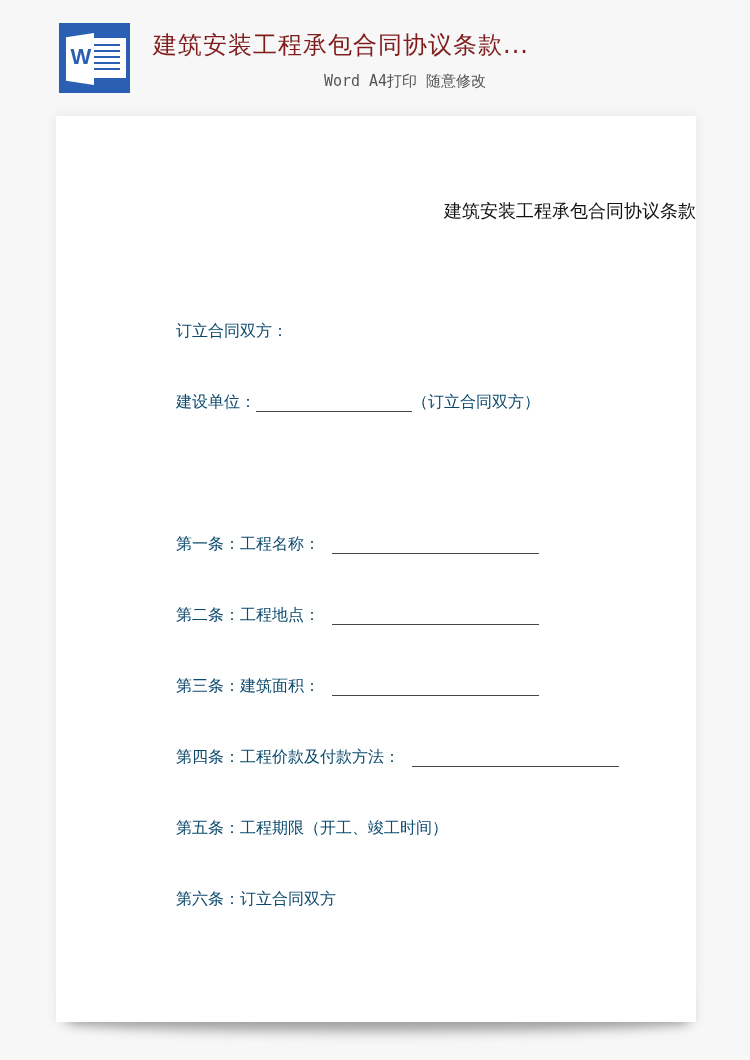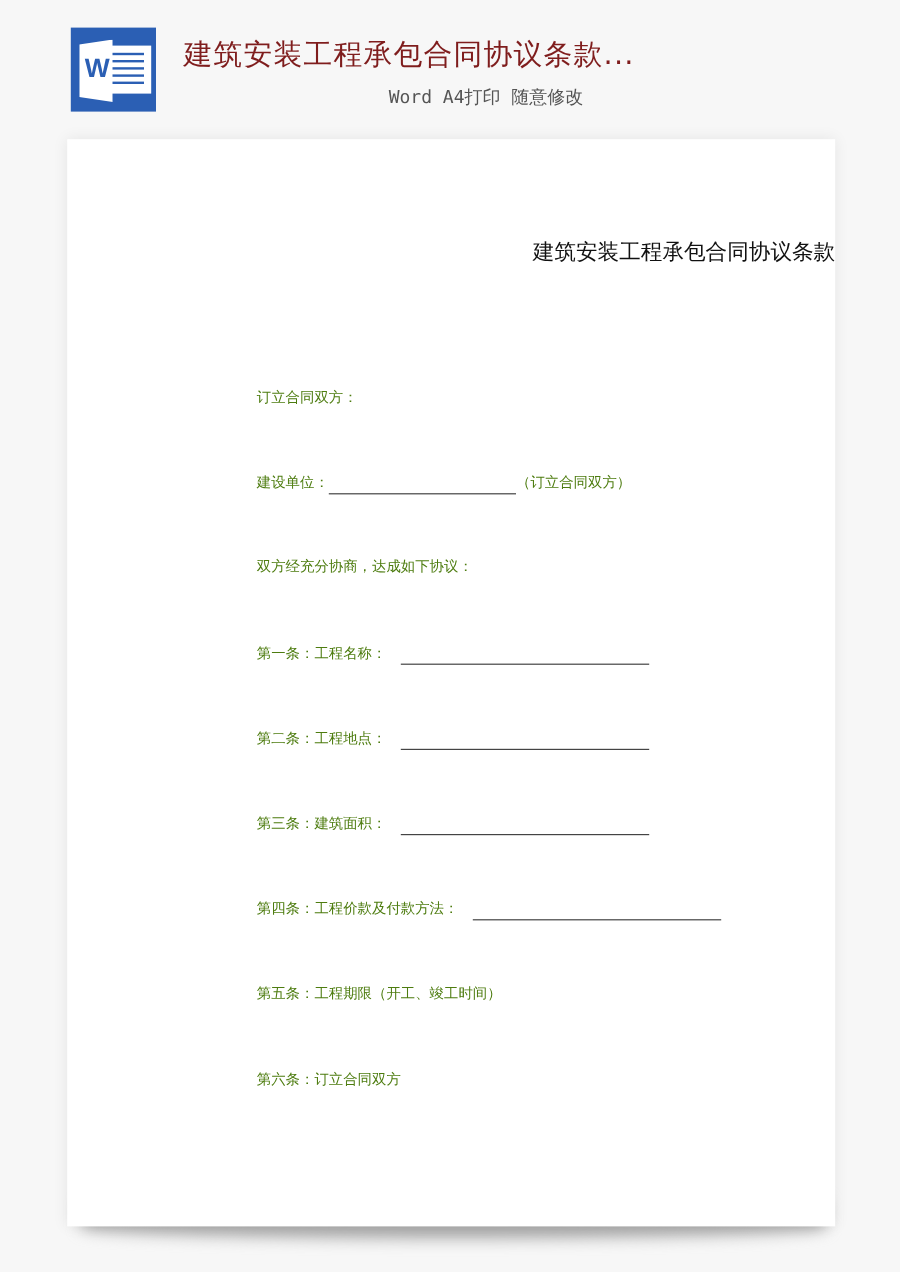--- a/index.html
+++ b/index.html
@@ -42,22 +42,22 @@
   }
   .page {
     position:absolute; left:56px; top:116px; width:640px; height:906px;
     background:#fff; box-shadow:0 0 12px rgba(0,0,0,0.08);
   }
   .doc-title {
     position:absolute; left:0; top:80px; width:640px; text-align:right;
     font-size:18px; color:#111; line-height:30px;
   }
   .line {
-    position:absolute; left:120px; font-family:"DejaVu Serif", serif; font-size:12px;
-    color:#4d7c0f; line-height:20px; white-space:nowrap;margin-left:38px;
+    position:absolute; left:120px; font-family:"DejaVu Serif", serif; font-size:16px;
+    color:#0c4a6e; line-height:20px; white-space:nowrap;
   }
   .blank {
     display:inline-block; vertical-align:bottom; border-bottom:1px solid #444; height:14px;
   }
 </style>
 </head>
 <body>
 
 <div class="header">
   <div class="word-icon">
@@ -80,21 +80,20 @@
 <div class="page">
   <div class="doc-title">建筑安装工程承包合同协议条款</div>
 
   <div class="line" style="top:205px">订立合同双方：</div>
 
   <div class="line" style="top:276px">
     <span>建设单位：</span><span class="blank" style="width:156px"></span><span>（订立合同双方）</span>
   </div>
 
 
-  <div class="line" style="top:346px">双方经充分协商，达成如下协议：</div>
 
   <div class="line" style="top:418px">
     <span>第一条：工程名称：</span><span class="blank" style="width:207px;margin-left:12px"></span>
   </div>
 
   <div class="line" style="top:489px">
     <span>第二条：工程地点：</span><span class="blank" style="width:207px;margin-left:12px"></span>
   </div>
 
   <div class="line" style="top:560px">

